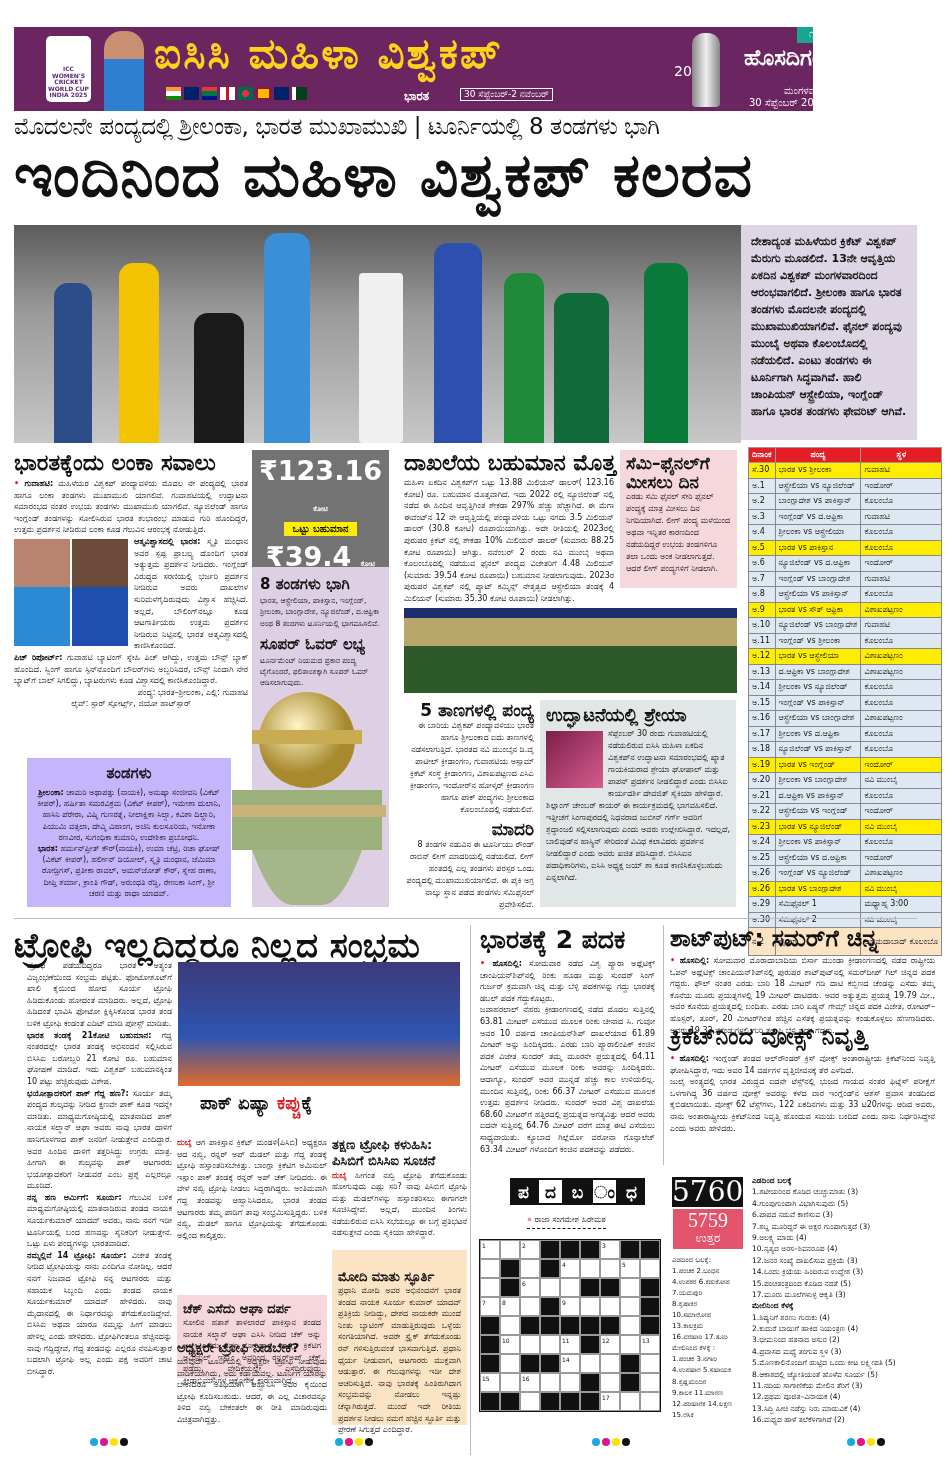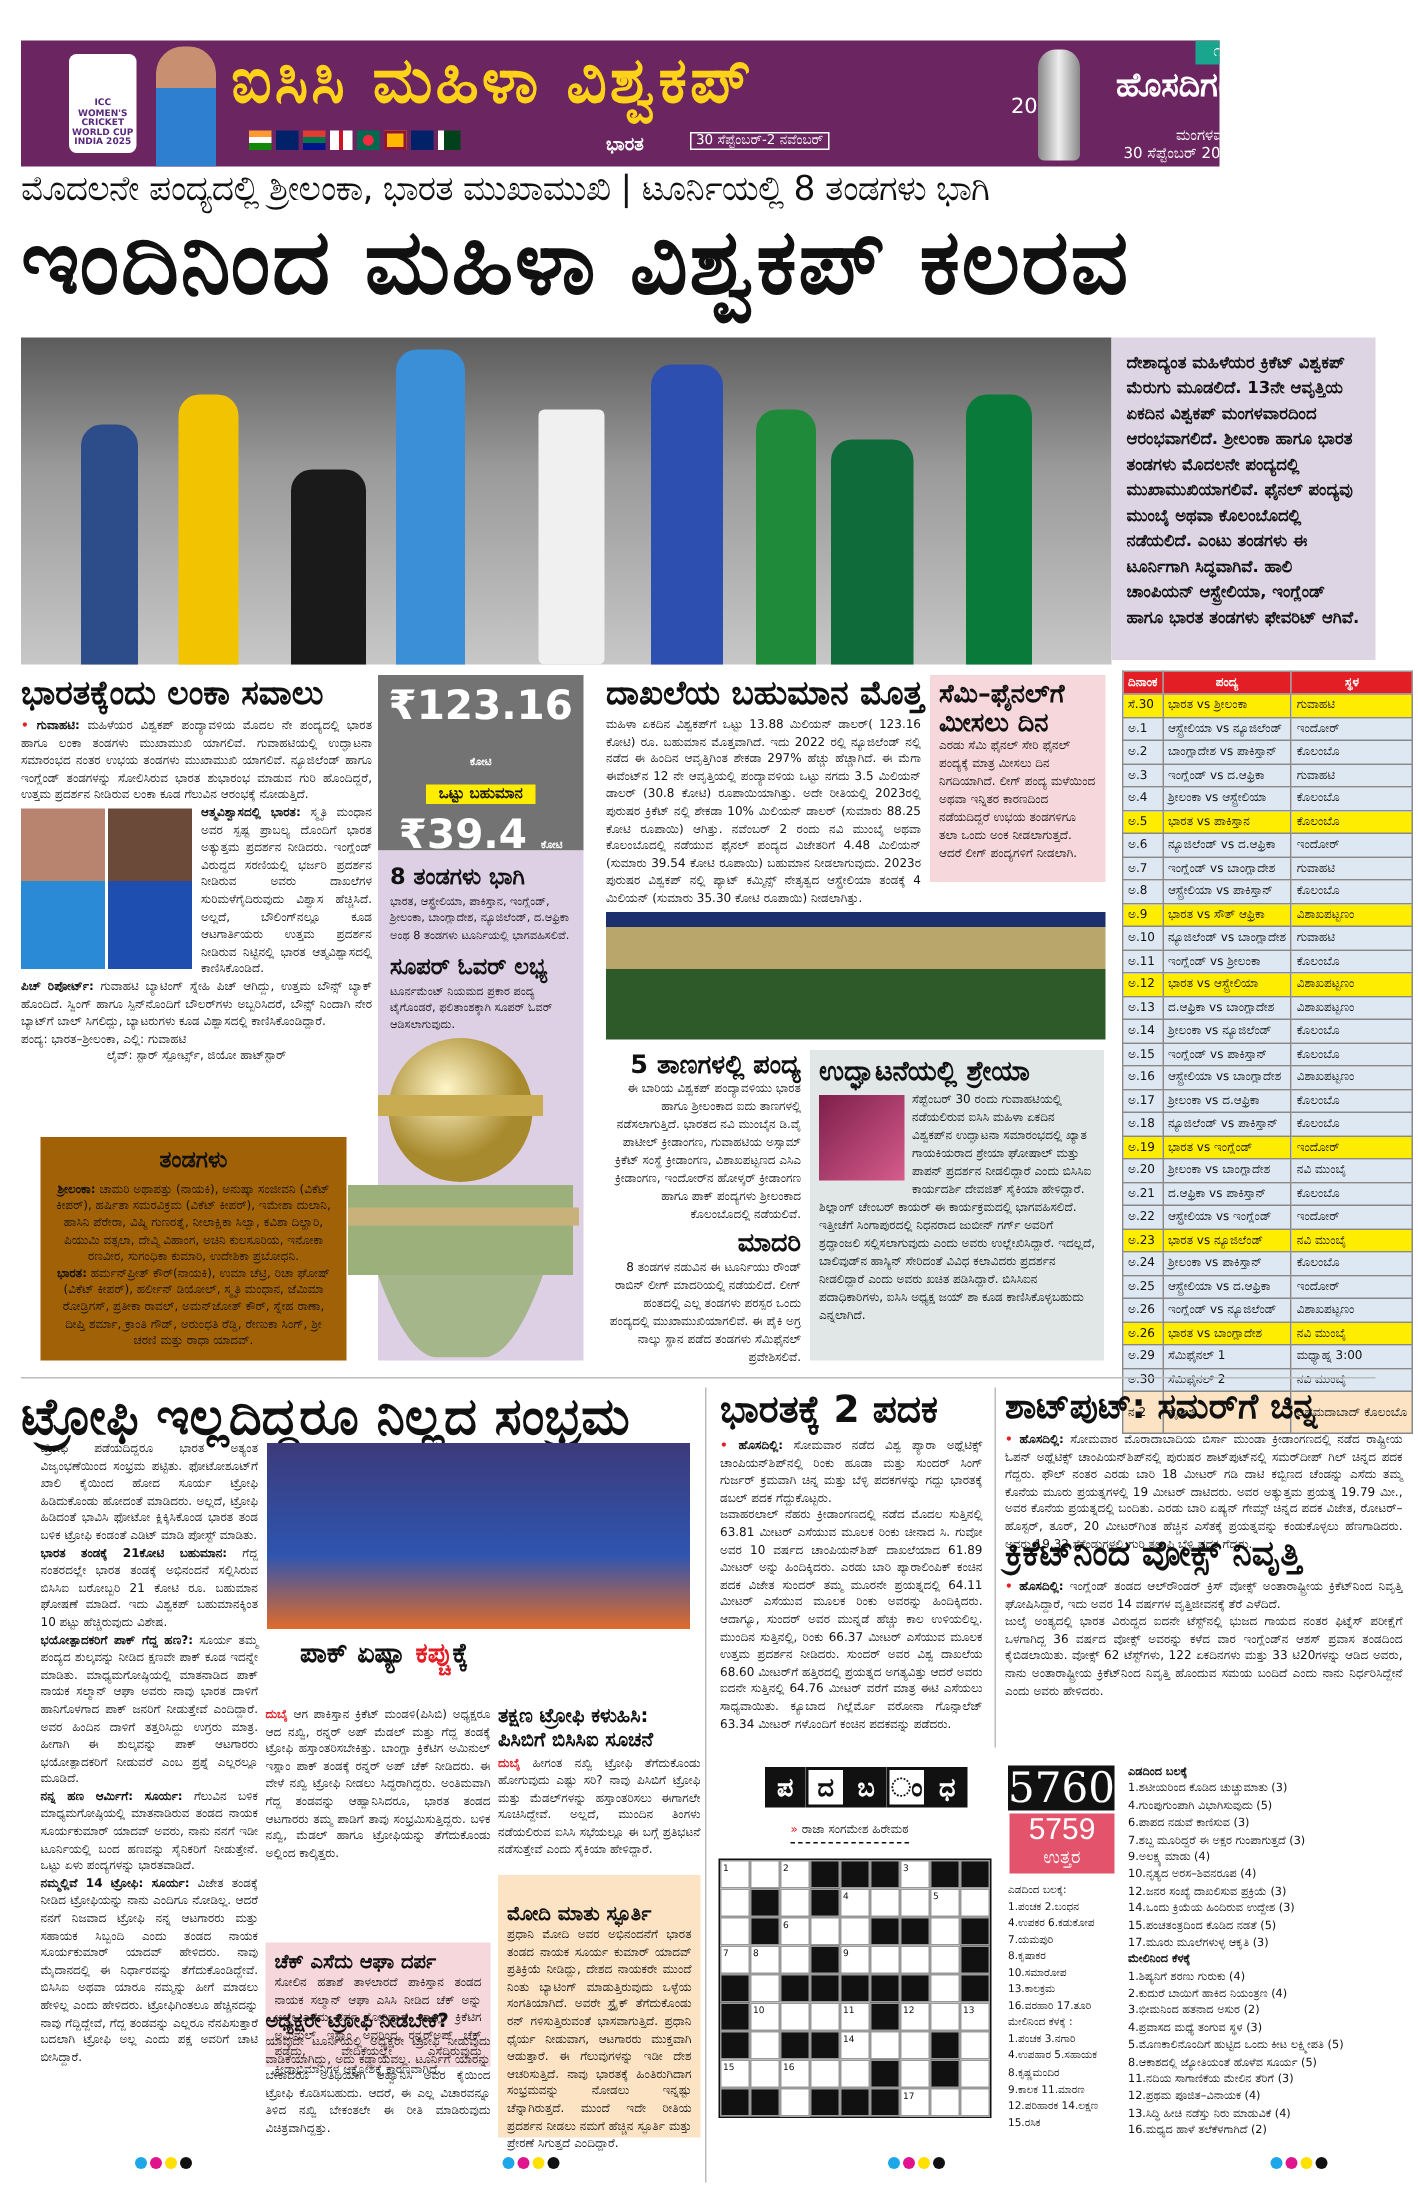--- a/index.html
+++ b/index.html
@@ -29,21 +29,21 @@
 .sched th{background:#e31e24;color:#fff;padding:2px 3px;border:1px solid #999;text-align:center;font-weight:bold}
 .sched td{border:1px solid #888;padding:1px 3px;height:15.5px;background:#dde8f2;white-space:nowrap;overflow:hidden}
 .sched tr.hl td{background:#ffed00}
 .sched tr.fin td{background:#fbe3c4;height:28px}
 h2{font-weight:900}
 .col-text{font-size:8px;line-height:1.45;text-align:justify}
 .leftcol{left:14px;top:450px;width:234px}
 .leftcol h2{font-size:22px;margin-bottom:3px}
 .photos{display:flex;gap:2px;float:left;margin:3px 6px 3px 0}
 .photos div{width:56px;height:107px}
-.teams{left:27px;top:758px;width:204px;height:149px;background:#a16207;padding:5px 8px;font-size:8px;line-height:1.4;text-align:center}
+.teams{left:27px;top:758px;width:204px;height:149px;background:#c4b5fd;padding:5px 8px;font-size:8px;line-height:1.4;text-align:center}
 .teams h3{font-size:15px;margin-bottom:3px}
 .prizebox{left:252px;top:450px;width:137px;height:117px;background:#737373;color:#fff;text-align:center}
 .prizebox .amt{font-size:27px;font-weight:bold;margin-top:5px}
 .prizebox .amt small{font-size:7px}
 .prizebox .tag{display:inline-block;background:#ffed00;color:#111;font-size:10px;font-weight:bold;padding:1px 8px;margin-top:1px}
 .lilac{left:252px;top:567px;width:137px;height:340px;background:#ddd0e4;padding:8px 8px}
 .lilac h3{font-size:15px;font-weight:900;margin-bottom:2px}
 .lilac p{font-size:7.5px;line-height:1.5}
 .trophy{left:232px;top:690px;width:172px;height:215px}
 .prize-article{left:404px;top:450px;width:242px}
@@ -84,21 +84,21 @@
 .lead{color:#e31e24}
 .padabandha{left:510px;top:1178px;display:flex}
 .padabandha span{width:27px;height:27px;display:flex;align-items:center;justify-content:center;font-size:17px;font-weight:bold}
 .padabandha span.dk{background:#111;color:#fff}
 .padabandha span.lt{background:#fff;color:#111;border:2px solid #111}
 .author{left:527px;top:1215px;font-size:8px;border-bottom:1px dashed #111;padding-bottom:3px}
 .grid{left:479px;top:1239px;display:grid;grid-template-columns:repeat(9,20px);grid-template-rows:repeat(9,19px);border:1px solid #111}
 .grid div{border:.5px solid #999;font-size:6px;padding:1px;background:#fff}
 .grid div.b{background:#111}
 .pnum{left:672px;top:1177px;width:71px;height:30px;background:#111;color:#fff;font-size:28px;font-family:"DejaVu Serif",serif;text-align:center;line-height:30px}
-.ans{left:673px;top:1209px;width:70px;height:40px;background:#e3536b;color:#fff;text-align:center;font-family:Liberation Sans, sans-serif}
+.ans{left:673px;top:1209px;width:70px;height:40px;background:#e3536b;color:#fff;text-align:center;font-family:Liberation Serif, serif}
 .ans .n{font-size:20px;line-height:22px}
 .ans .u{font-size:12px}
 .answers{left:672px;top:1255px;width:80px;font-size:7px;line-height:1.58}
 .clues{left:752px;top:1175px;width:180px;font-size:7.5px;line-height:1.52}
 .dots{display:flex;gap:2px}
 .dots span{width:8px;height:8px;border-radius:50%}
 </style>
 </head>
 <body>
 
@@ -313,21 +313,21 @@
 
 <div class="abs leftcol">
   <h2>ಭಾರತಕ್ಕೆಂದು ಲಂಕಾ ಸವಾಲು</h2>
   <p class="col-text"><b class="lead">• </b><b>ಗುವಾಹಟಿ:</b> <span>ಮಹಿಳೆಯರ ವಿಶ್ವಕಪ್ ಪಂದ್ಯಾವಳಿಯ ಮೊದಲ ನೇ ಪಂದ್ಯದಲ್ಲಿ ಭಾರತ ಹಾಗೂ ಲಂಕಾ ತಂಡಗಳು ಮುಖಾಮುಖಿ ಯಾಗಲಿವೆ. ಗುವಾಹಟಿಯಲ್ಲಿ ಉದ್ಘಾಟನಾ ಸಮಾರಂಭದ ನಂತರ ಉಭಯ ತಂಡಗಳು ಮುಖಾಮುಖಿ ಯಾಗಲಿವೆ. ನ್ಯೂಜಿಲೆಂಡ್ ಹಾಗೂ ಇಂಗ್ಲೆಂಡ್ ತಂಡಗಳನ್ನು ಸೋಲಿಸಿರುವ ಭಾರತ ಶುಭಾರಂಭ ಮಾಡುವ ಗುರಿ ಹೊಂದಿದ್ದರೆ, ಉತ್ತಮ ಪ್ರದರ್ಶನ ನೀಡಿರುವ ಲಂಕಾ ಕೂಡ ಗೆಲುವಿನ ಆರಂಭಕ್ಕೆ ನೋಡುತ್ತಿದೆ.</span></p>
   <div class="photos">
     <div style="background:linear-gradient(#b88470 0 45%,#2a8ad6 45%)"></div>
     <div style="background:linear-gradient(#6b4a3a 0 45%,#1e4fb0 45%)"></div>
   </div>
   <p class="col-text"><b>ಆತ್ಮವಿಶ್ವಾಸದಲ್ಲಿ ಭಾರತ:</b> <span>ಸ್ಮೃತಿ ಮಂಧಾನ ಅವರ ಸ್ಪಷ್ಟ ಪ್ರಾಬಲ್ಯ ದೊಂದಿಗೆ ಭಾರತ ಅತ್ಯುತ್ತಮ ಪ್ರದರ್ಶನ ನೀಡಿದರು. ಇಂಗ್ಲೆಂಡ್ ವಿರುದ್ಧದ ಸರಣಿಯಲ್ಲಿ ಭರ್ಜರಿ ಪ್ರದರ್ಶನ ನೀಡಿರುವ ಅವರು ದಾಖಲೆಗಳ ಸುರಿಮಳೆಗೈದಿರುವುದು ವಿಶ್ವಾಸ ಹೆಚ್ಚಿಸಿದೆ. ಅಲ್ಲದೆ, ಬೌಲಿಂಗ್‌ನಲ್ಲೂ ಕೂಡ ಆಟಗಾರ್ತಿಯರು ಉತ್ತಮ ಪ್ರದರ್ಶನ ನೀಡಿರುವ ನಿಟ್ಟಿನಲ್ಲಿ ಭಾರತ ಆತ್ಮವಿಶ್ವಾಸದಲ್ಲಿ ಕಾಣಿಸಿಕೊಂಡಿದೆ.</span></p>
   <p class="col-text"><b>ಪಿಚ್ ರಿಪೋರ್ಟ್:</b> <span>ಗುವಾಹಟಿ ಬ್ಯಾಟಿಂಗ್ ಸ್ನೇಹಿ ಪಿಚ್ ಆಗಿದ್ದು, ಉತ್ತಮ ಬೌನ್ಸ್ ಬ್ಯಾಕ್ ಹೊಂದಿದೆ. ಸ್ವಿಂಗ್ ಹಾಗೂ ಸ್ಪಿನ್‌ನೊಂದಿಗೆ ಬೌಲರ್‌ಗಳು ಅಬ್ಬರಿಸಿದರೆ, ಬೌನ್ಸ್ ನಿಂದಾಗಿ ನೇರ ಬ್ಯಾಟ್‌ಗೆ ಬಾಲ್ ಸಿಗಲಿದ್ದು, ಬ್ಯಾಟರುಗಳು ಕೂಡ ವಿಶ್ವಾಸದಲ್ಲಿ ಕಾಣಿಸಿಕೊಂಡಿದ್ದಾರೆ.</span></p>
-  <p class="col-text" style="text-align:left">ಪಂದ್ಯ: ಭಾರತ–ಶ್ರೀಲಂಕಾ, ಎಲ್ಲಿ: ಗುವಾಹಟಿ</p>
+  <p class="col-text" style="text-align:right">ಪಂದ್ಯ: ಭಾರತ–ಶ್ರೀಲಂಕಾ, ಎಲ್ಲಿ: ಗುವಾಹಟಿ</p>
   <p class="col-text" style="text-align:center">ಲೈವ್: ಸ್ಟಾರ್ ಸ್ಪೋರ್ಟ್ಸ್, ಜಿಯೋ ಹಾಟ್‌ಸ್ಟಾರ್</p>
 </div>
 <div class="abs teams">
   <h3>ತಂಡಗಳು</h3>
   <p><b>ಶ್ರೀಲಂಕಾ:</b> <span>ಚಾಮರಿ ಅಥಾಪತ್ತು (ನಾಯಕಿ), ಅನುಷ್ಕಾ ಸಂಜೀವನಿ (ವಿಕೆಟ್ ಕೀಪರ್), ಹರ್ಷಿತಾ ಸಮರವಿಕ್ರಮ (ವಿಕೆಟ್ ಕೀಪರ್), ಇಮೇಶಾ ದುಲಾನಿ, ಹಾಸಿನಿ ಪೆರೇರಾ, ವಿಷ್ಮಿ ಗುಣರತ್ನೆ, ನೀಲಾಕ್ಷಿಕಾ ಸಿಲ್ವಾ, ಕವಿಶಾ ದಿಲ್ಹಾರಿ, ಪಿಯುಮಿ ವತ್ಸಲಾ, ದೇವ್ಮಿ ವಿಹಾಂಗ, ಅಚಿನಿ ಕುಲಸೂರಿಯ, ಇನೋಕಾ ರಣವೀರ, ಸುಗಂಧಿಕಾ ಕುಮಾರಿ, ಉದೇಶಿಕಾ ಪ್ರಬೋಧನಿ.</span></p>
   <p><b>ಭಾರತ:</b> <span>ಹರ್ಮನ್‌ಪ್ರೀತ್ ಕೌರ್(ನಾಯಕಿ), ಉಮಾ ಚೆಟ್ರಿ, ರಿಚಾ ಘೋಷ್ (ವಿಕೆಟ್ ಕೀಪರ್), ಹರ್ಲೀನ್ ಡಿಯೋಲ್, ಸ್ಮೃತಿ ಮಂಧಾನ, ಜೆಮಿಮಾ ರೋಡ್ರಿಗಸ್, ಪ್ರತೀಕಾ ರಾವಲ್, ಅಮನ್‌ಜೋತ್ ಕೌರ್, ಸ್ನೇಹ ರಾಣಾ, ದೀಪ್ತಿ ಶರ್ಮಾ, ಕ್ರಾಂತಿ ಗೌಡ್, ಅರುಂಧತಿ ರೆಡ್ಡಿ, ರೇಣುಕಾ ಸಿಂಗ್, ಶ್ರೀ ಚರಣಿ ಮತ್ತು ರಾಧಾ ಯಾದವ್.</span></p>
 </div>
 
 <div class="abs prizebox">
   <div class="amt"><span>₹123.16</span> <small>ಕೋಟಿ</small></div>

